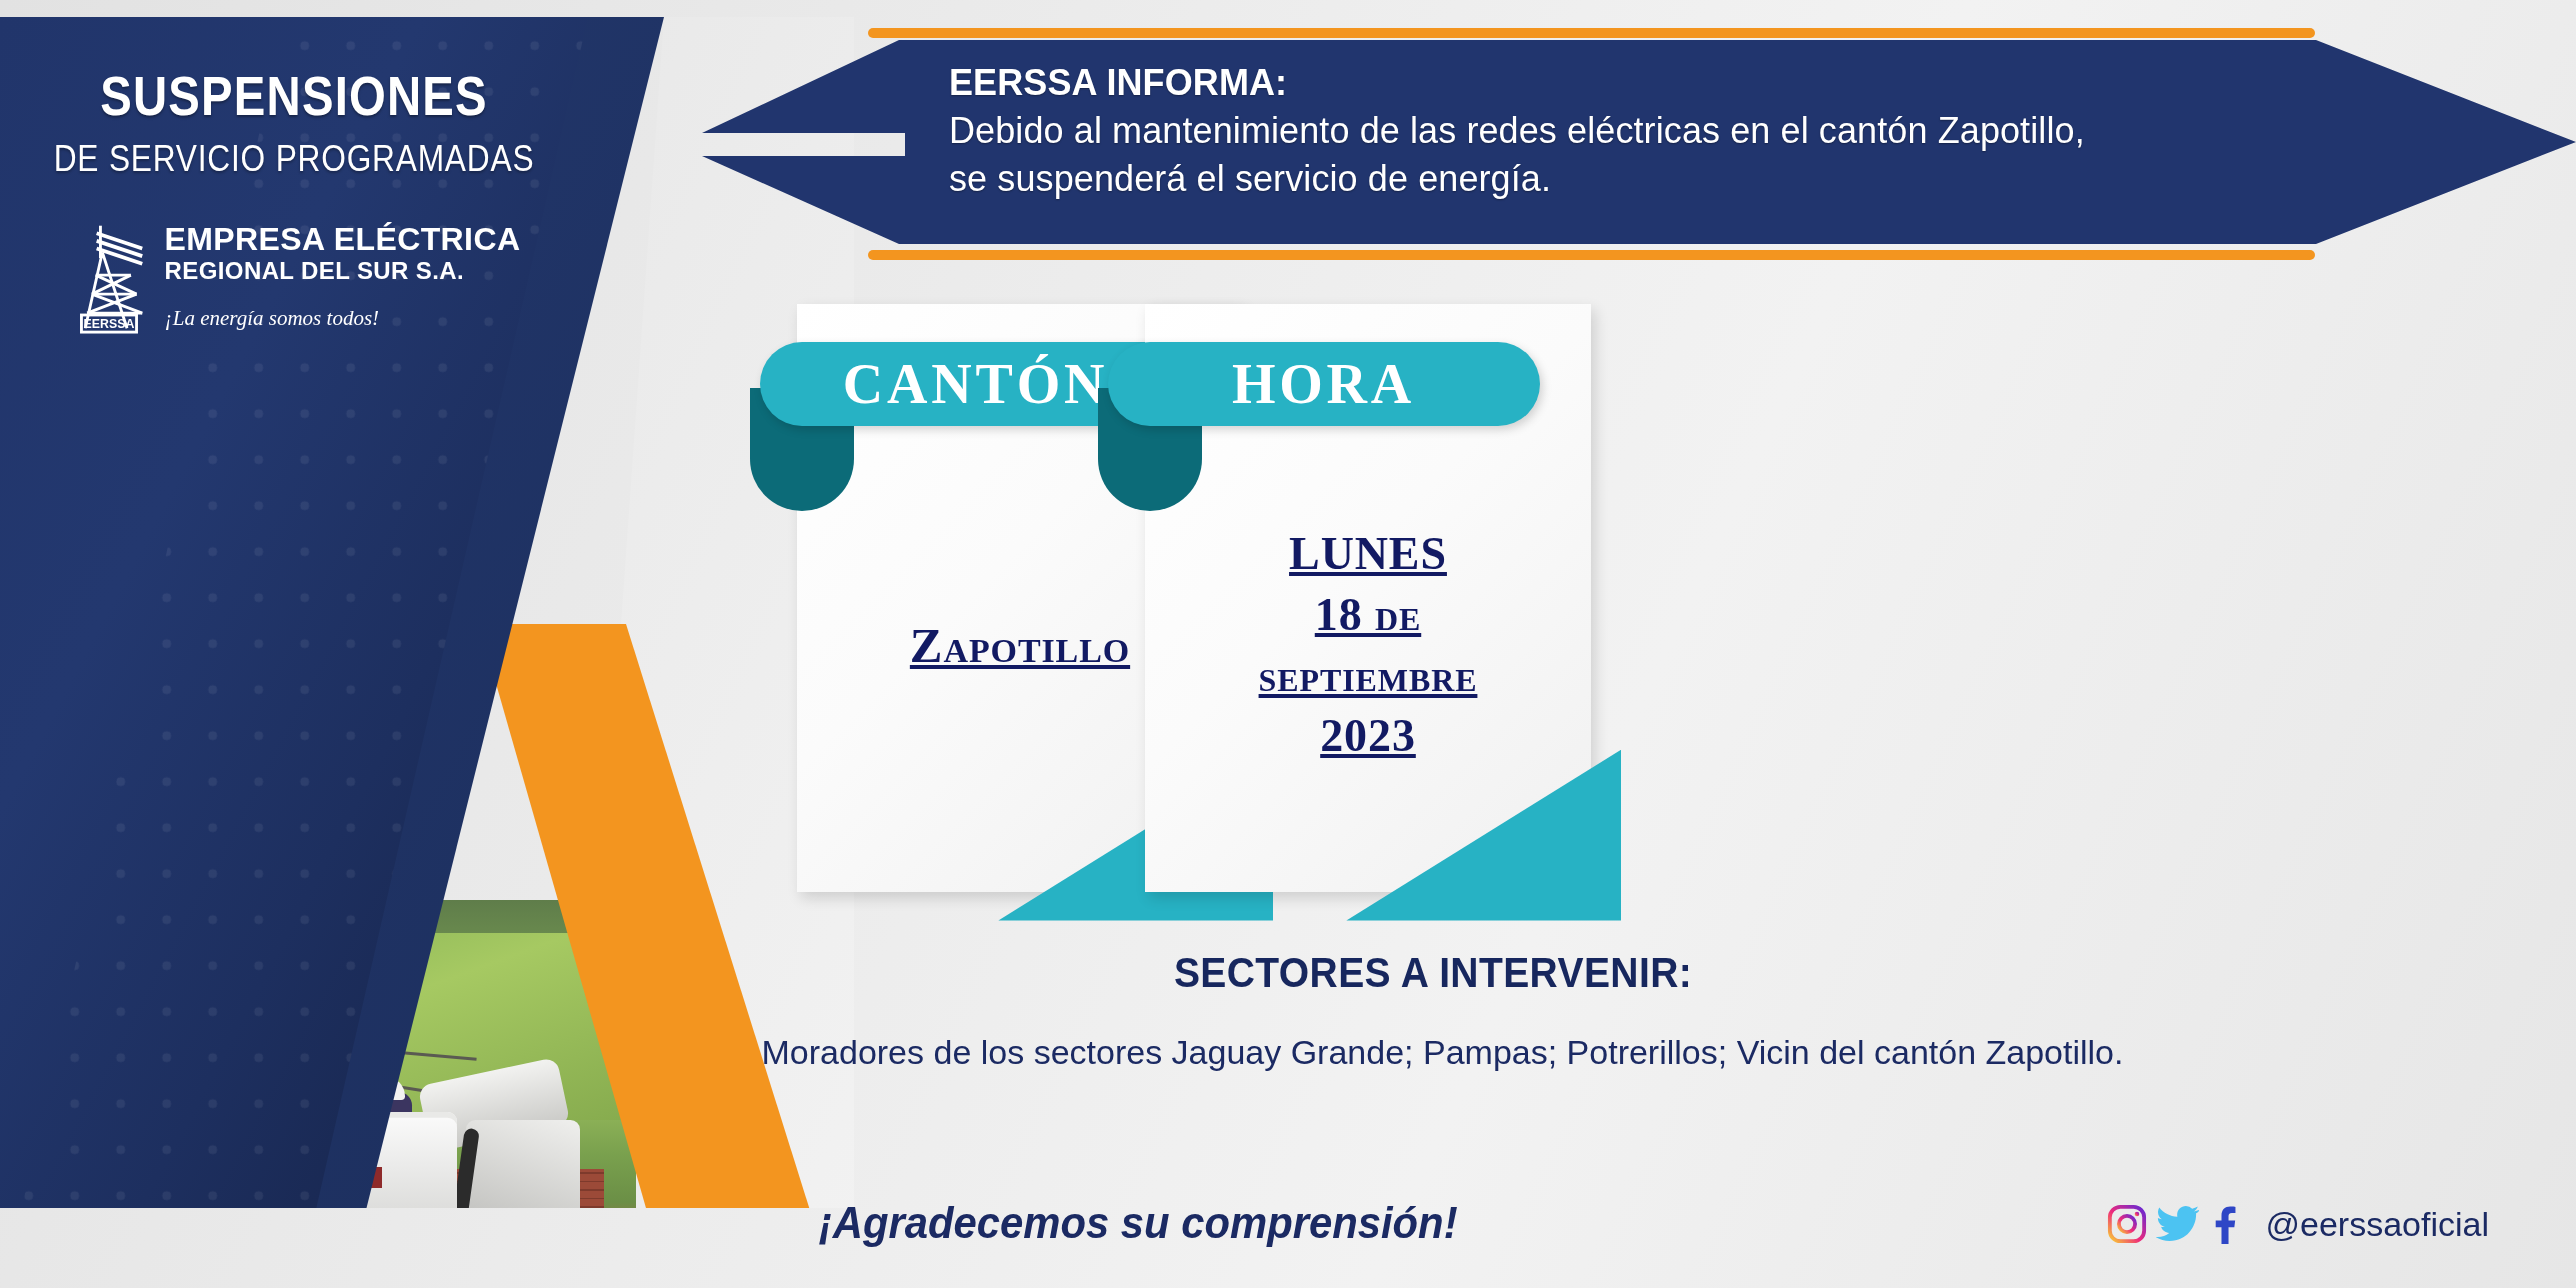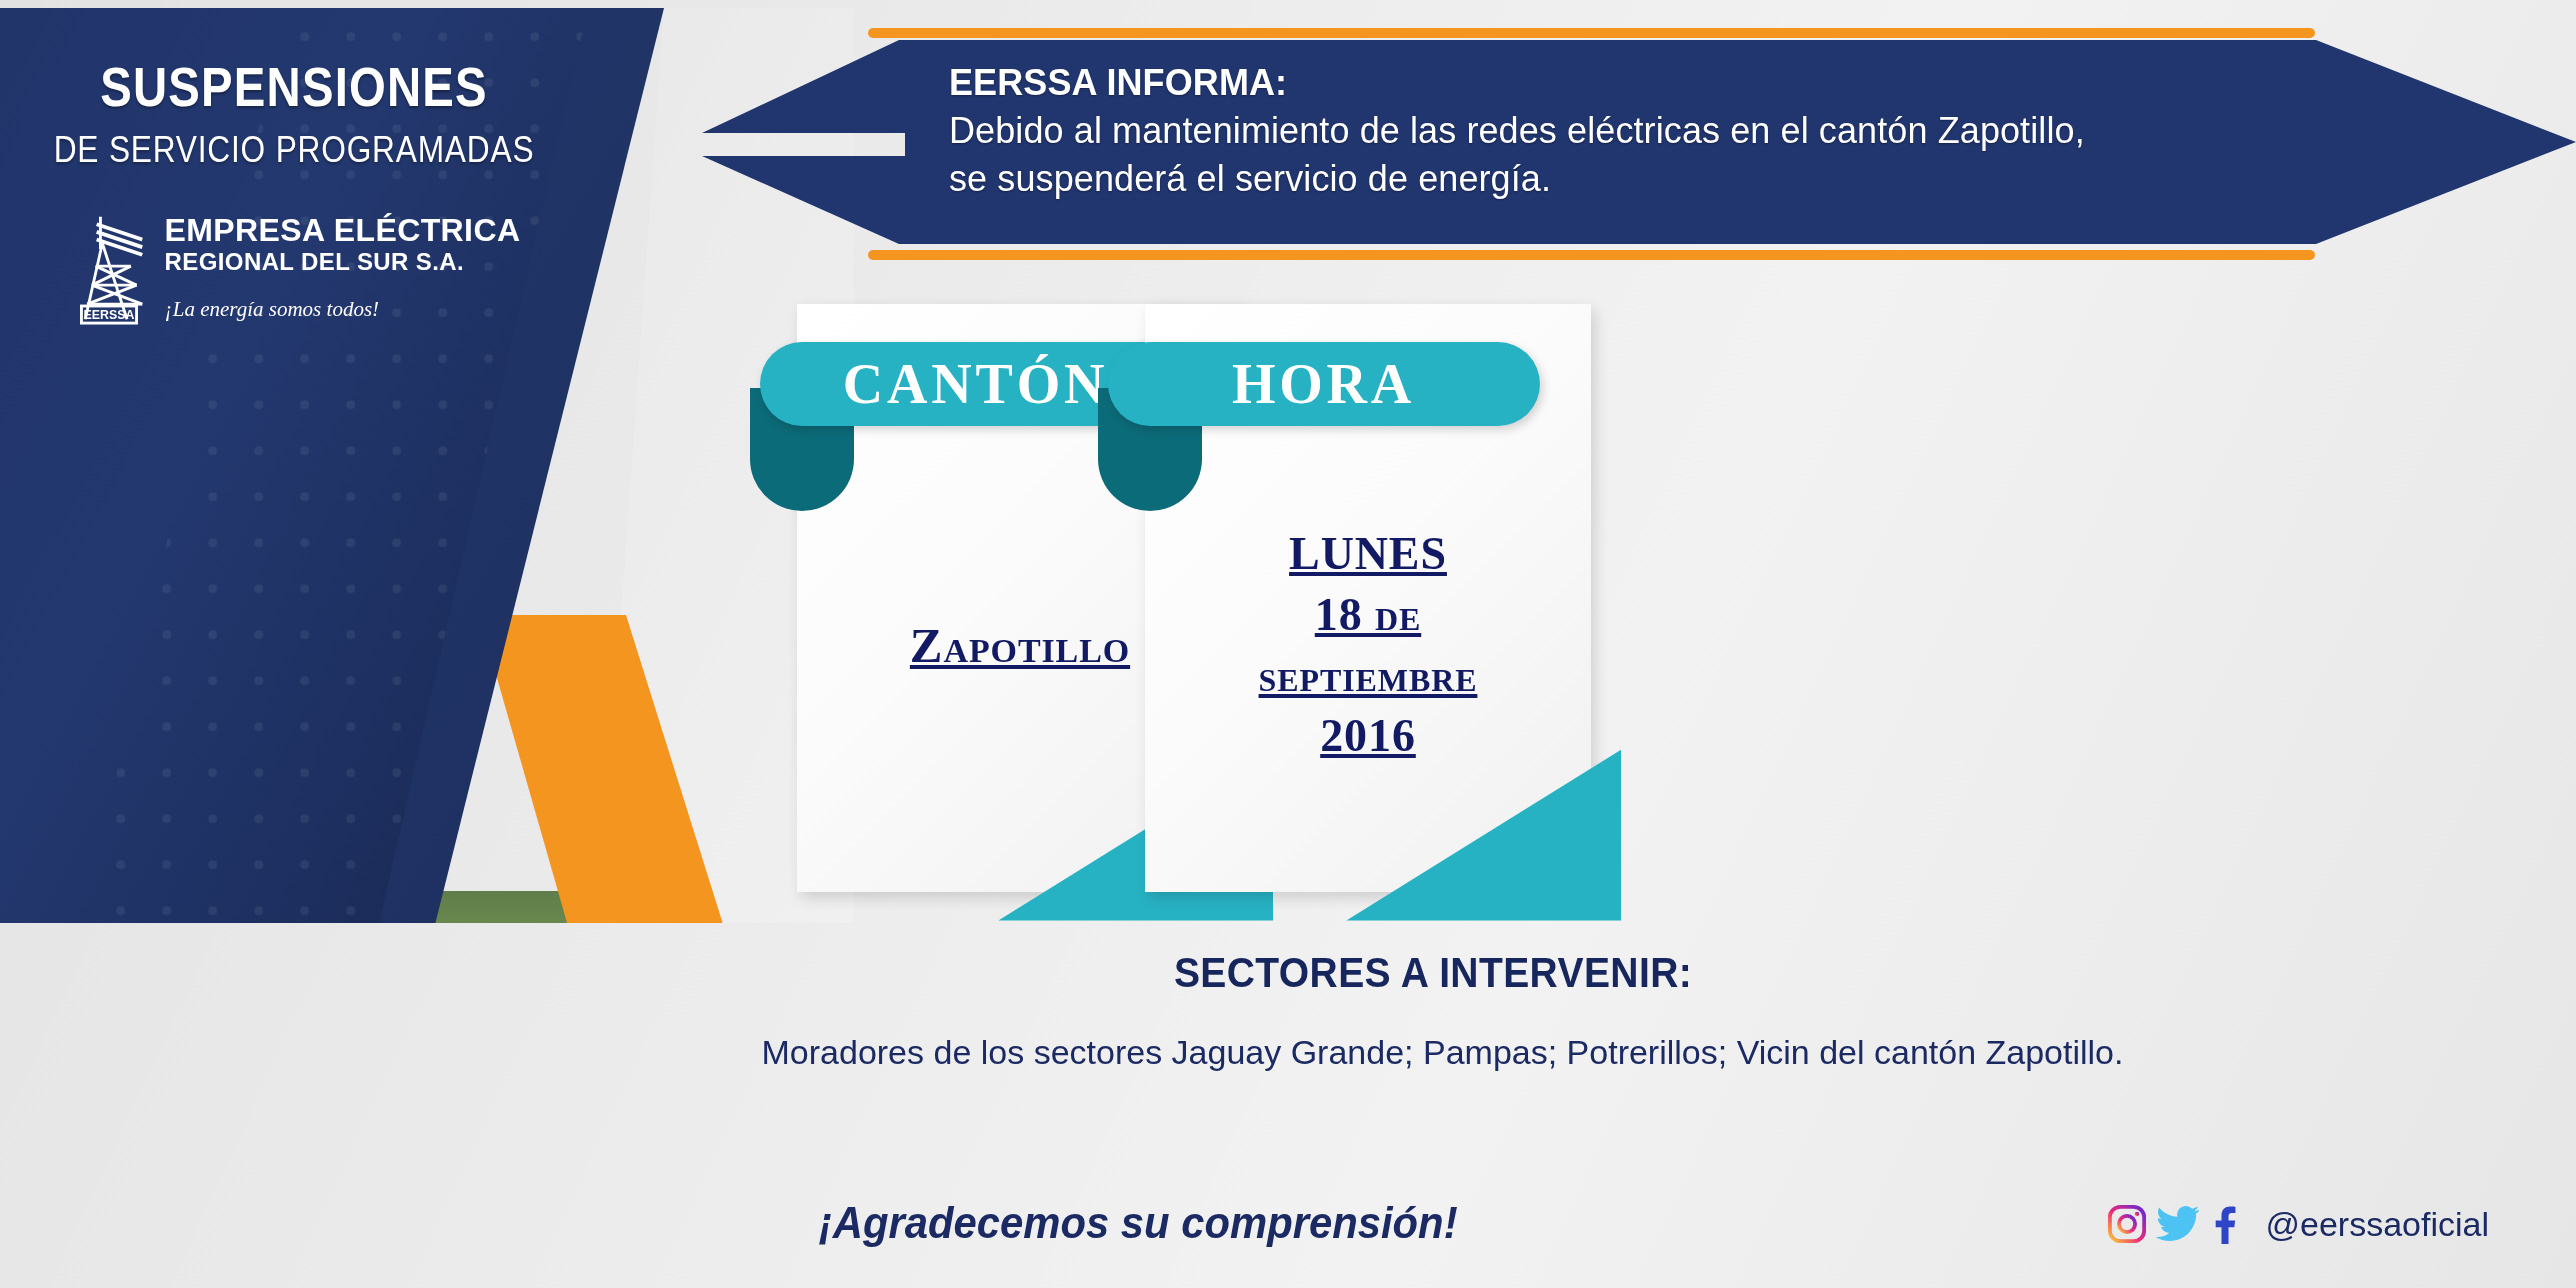--- a/index.html
+++ b/index.html
@@ -8,21 +8,21 @@
     width:2576px;height:1289px;overflow:hidden;
     font-family:"Liberation Sans", sans-serif;
     background:#ececec;
   }
   .stage{
     position:relative;width:2576px;height:1289px;overflow:hidden;
     background:linear-gradient(115deg,#e2e2e2 0%,#ececec 38%,#f2f2f2 62%,#e6e6e6 100%);
   }
 
   
-  .left-panel{position:absolute;left:0;top:8px;width:854px;height:915px;overflow:hidden;}
+  .left-panel{position:absolute;left:0;top:17px;width:854px;height:1191px;overflow:hidden;}
 
   .photo{
     position:absolute;left:104px;top:883px;width:532px;height:408px;
     clip-path:polygon(0 0,100% 0,100% 100%,0 100%);
     background:
       
       linear-gradient(180deg,#5f7d4a 0%,#6f9150 14%,#8fb25b 30%,#9dc05f 45%,#7aa14e 62%,#6b8f46 74%,#b45a44 88%,#a9503c 100%);
     overflow:hidden;
   }
   .photo .grass{position:absolute;left:0;top:8%;width:100%;height:46%;
@@ -295,21 +295,21 @@
         </div>
       <div class="fold"></div>
       <div class="pill">
         <span>HORA</span>
       </div>
       <div class="value">
         <div>
           <div>LUNES</div>
           <div>18 de</div>
           <div>septiembre</div>
-          <div>2016</div>
+          <div>2023</div>
         </div>
       </div>
     </div>
 
   </div>
 
   <div class="sectors-title">SECTORES A INTERVENIR:</div>
   <div class="sectors-body">Moradores de los sectores Jaguay Grande; Pampas; Potrerillos; Vicin del cantón Zapotillo.</div>
 
   <div class="thanks">¡Agradecemos su comprensión!</div>

